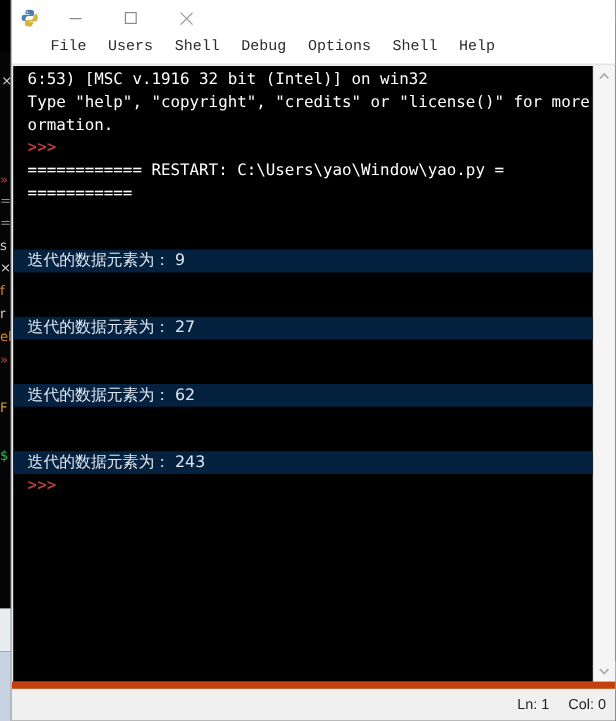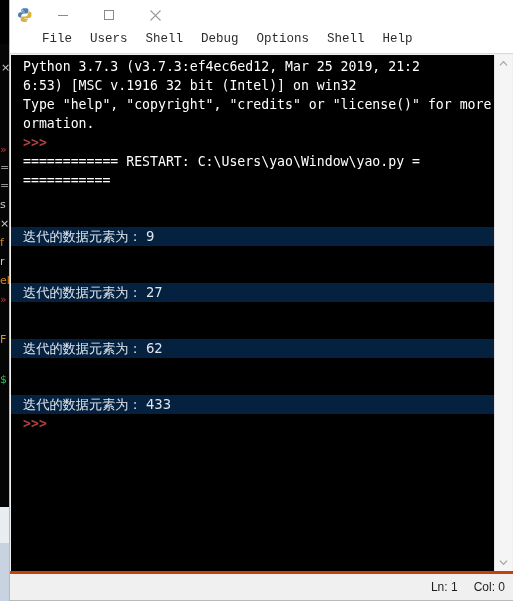--- a/index.html
+++ b/index.html
@@ -181,21 +181,21 @@
   .sb-arrow {
     width: 17px; height: 17px;
     display: flex; align-items: center; justify-content: center;
   }
   #sb-track { flex: 1 1 auto; width: 17px; }
 
   
   #status-bar {
     height: 26px;
     background: #f0f0f0;
-    border-top: 3px solid #c2410c;
+    border-top: 6px solid #c2410c;
     display: flex;
     align-items: center;
     justify-content: flex-end;
     flex: 0 0 auto;
     padding-right: 8px;
   }
   .status-cell {
     font-size: 12px;
     color: #1f1f1f;
     margin-left: 16px;
@@ -262,34 +262,33 @@
     <div class="menu-item">Shell</div>
     <div class="menu-item">Debug</div>
     <div class="menu-item">Options</div>
     <div class="menu-item">Shell</div>
     <div class="menu-item">Help</div>
   </div>
 
   <div id="console-wrap">
     <div id="console">
 
-      <div class="line">Python 3.7.3 (v3.7.3:ef4ec6ed12, Mar 25 2019, 21:2</div>
       <div class="line">6:53) [MSC v.1916 32 bit (Intel)] on win32</div>
       <div class="line">Type "help", "copyright", "credits" or "license()" for more inf</div>
       <div class="line">ormation.</div>
 
       <div class="line"><span class="prompt sel">&gt;&gt;&gt;</span></div>
 
       <div class="line">============ RESTART: C:\Users\yao\Window\yao.py =</div>
       <div class="line">===========</div>
 
       <div class="line sel zh">迭代的数据元素为： 9</div>
       <div class="line sel zh">迭代的数据元素为： 27</div>
       <div class="line sel zh">迭代的数据元素为： 62</div>
-      <div class="line sel zh">迭代的数据元素为： 433</div>
+      <div class="line sel zh">迭代的数据元素为： 243</div>
 
       <div class="line"><span class="prompt sel">&gt;&gt;&gt;</span></div>
     </div>
 
     <div id="scrollbar">
       <div class="sb-arrow">
         <svg width="9" height="7" viewBox="0 0 9 7">
           <path d="M1 5.4 L4.5 1.6 L8 5.4" fill="none" stroke="#a6a6a6" stroke-width="1.3"></path>
         </svg>
       </div>

